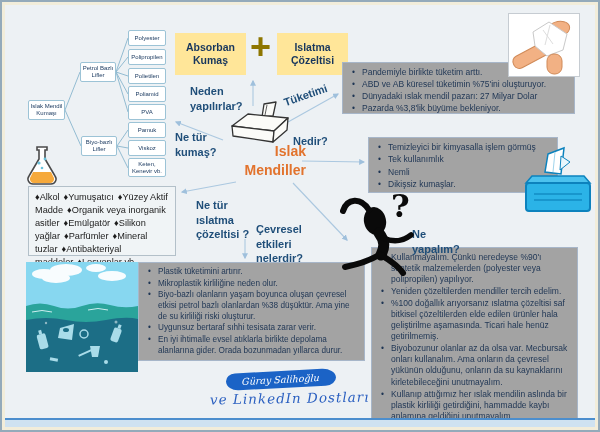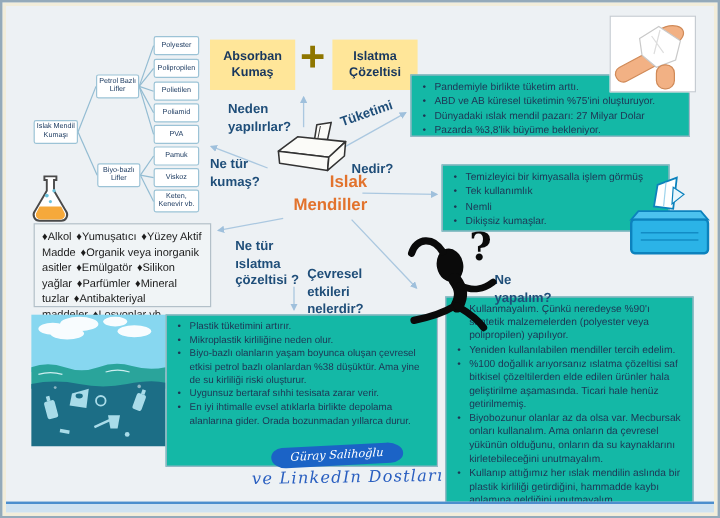--- a/index.html
+++ b/index.html
@@ -19,21 +19,21 @@
   .ybox{position:absolute;background:#FFE699;color:#17365D;font-size:10.5px;font-weight:600;
         display:flex;align-items:center;justify-content:center;text-align:center;
         line-height:1.25;box-sizing:border-box;}
   .plus{position:absolute;color:#8E7600;font-weight:900;font-size:36px;line-height:1;
         text-align:center;}
   
   .q{position:absolute;color:#1F4E79;font-weight:bold;font-size:11px;line-height:1.32;}
   .center-title{position:absolute;color:#E2732D;font-weight:bold;font-size:14px;
                 line-height:1.35;text-align:right;}
   
-  .note-box{position:absolute;background:#14b8a6;border:1px solid #a7b6c9;
+  .note-box{position:absolute;background:#a3a3a3;border:1px solid #a7b6c9;
             box-sizing:border-box;padding:4px 6px;color:#1E3554;}
   .bullets{list-style:none;margin:0;padding:0;}
   .bullets li{position:relative;padding-left:13px;margin:0 0 1px;}
   .bullets li::before{content:"\2022";position:absolute;left:3px;top:0;}
   .chem-box{position:absolute;background:#f0f4f6;border:1px solid #b3c0c9;color:#1c1c1c;
             font-size:9.2px;line-height:1.42;box-sizing:border-box;padding:4px 6px;}
   .chem-box span{margin-right:4px;}
   .img-box{position:absolute;background:#ffffff;border:1px solid #c6ccd2;box-sizing:border-box;}
   
   .brush{position:absolute;background:#1B63C6;transform:rotate(-3deg);
@@ -215,34 +215,34 @@
     <rect x="52" y="90" width="14" height="2" transform="rotate(-25 59 91)"></rect>
     <circle cx="80" cy="100" r="2"></circle>
       <rect x="24" y="96" width="8" height="3" transform="rotate(10 28 97)"></rect>
   </g>
   <ellipse cx="40" cy="68" rx="3" ry="2" fill="#1C6E86"></ellipse>
   <circle cx="58" cy="72" r="4" fill="none" stroke="#A9DCE9" stroke-width="1.5"></circle>
   <circle cx="90" cy="60" r="1.5" fill="#ffffff" opacity="0.5"></circle>
   <circle cx="20" cy="61" r="1.2" fill="#ffffff" opacity="0.5"></circle>
 </svg>
 
-<div class="note-box" style="left:138px;top:262px;width:227px;height:127px;font-size:8.2px;line-height:1.3;z-index:2;">
+<div class="note-box" style="left:138px;top:262px;width:227px;height:99px;font-size:8.2px;line-height:1.3;z-index:2;">
   <ul class="bullets">
     <li>Plastik tüketimini artırır.</li>
     <li>Mikroplastik kirliliğine neden olur.</li>
     <li>Biyo-bazlı olanların yaşam boyunca oluşan çevresel etkisi petrol bazlı olanlardan %38 düşüktür. Ama yine de su kirliliği riski oluşturur.</li>
     <li>Uygunsuz bertaraf sıhhi tesisata zarar verir.</li>
     <li>En iyi ihtimalle evsel atıklarla birlikte depolama alanlarına gider. Orada bozunmadan yıllarca durur.</li>
   </ul>
 </div>
 
 <div class="note-box" style="left:371px;top:247px;width:207px;height:177px;font-size:8.5px;line-height:1.3;z-index:2;">
   <ul class="bullets">
     <li>Kullanmayalım. Çünkü neredeyse %90'ı sentetik malzemelerden (polyester veya polipropilen) yapılıyor.</li>
-    <li>Yeniden kullanılabilen mendiller tercih edelim.</li>
+    <li>Yeniden çözeltilerden mendiller tercih edelim.</li>
     <li>%100 doğallık arıyorsanız ıslatma çözeltisi saf bitkisel çözeltilerden elde edilen ürünler hala geliştirilme aşamasında. Ticari hale henüz getirilmemiş.</li>
     <li>Biyobozunur olanlar az da olsa var. Mecbursak onları kullanalım. Ama onların da çevresel yükünün olduğunu, onların da su kaynaklarını kirletebileceğini unutmayalım.</li>
     <li>Kullanıp attığımız her ıslak mendilin aslında bir plastik kirliliği getirdiğini, hammadde kaybı anlamına geldiğini unutmayalım.</li>
   </ul>
 </div>
 
 <div class="brush" style="left:226px;top:371px;width:110px;height:17px;z-index:2;">
   <span class="brush-text">Güray Salihoğlu</span>
 </div>
 <div class="subtitle" style="left:210px;top:390px;z-index:2;">ve LinkedIn Dostları</div>

